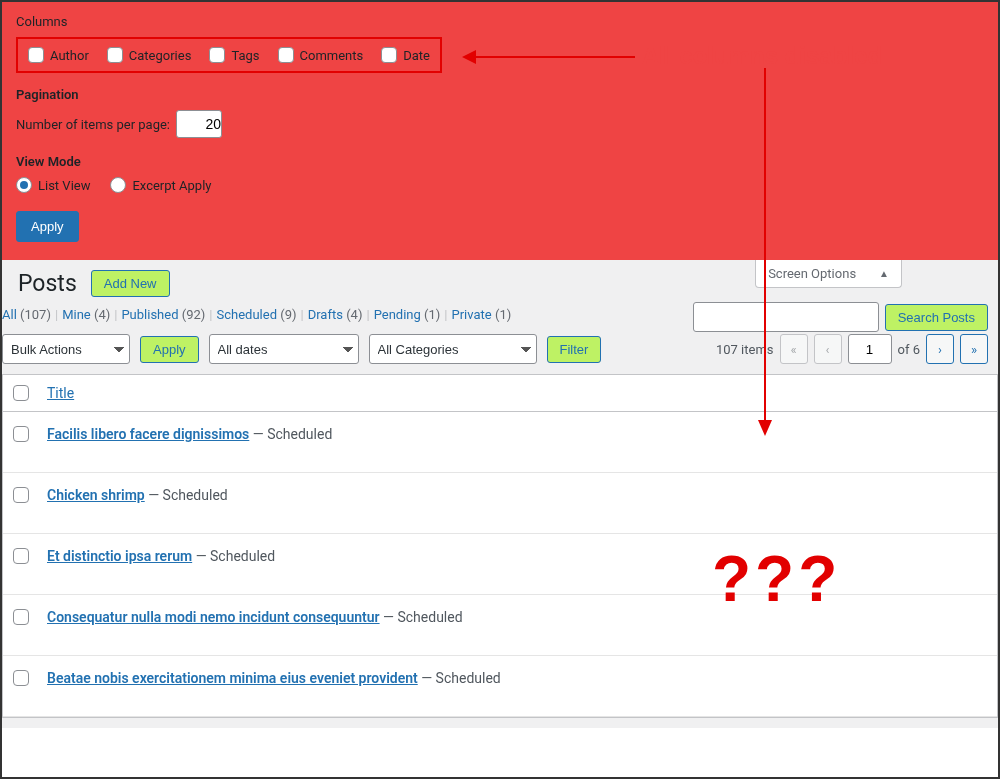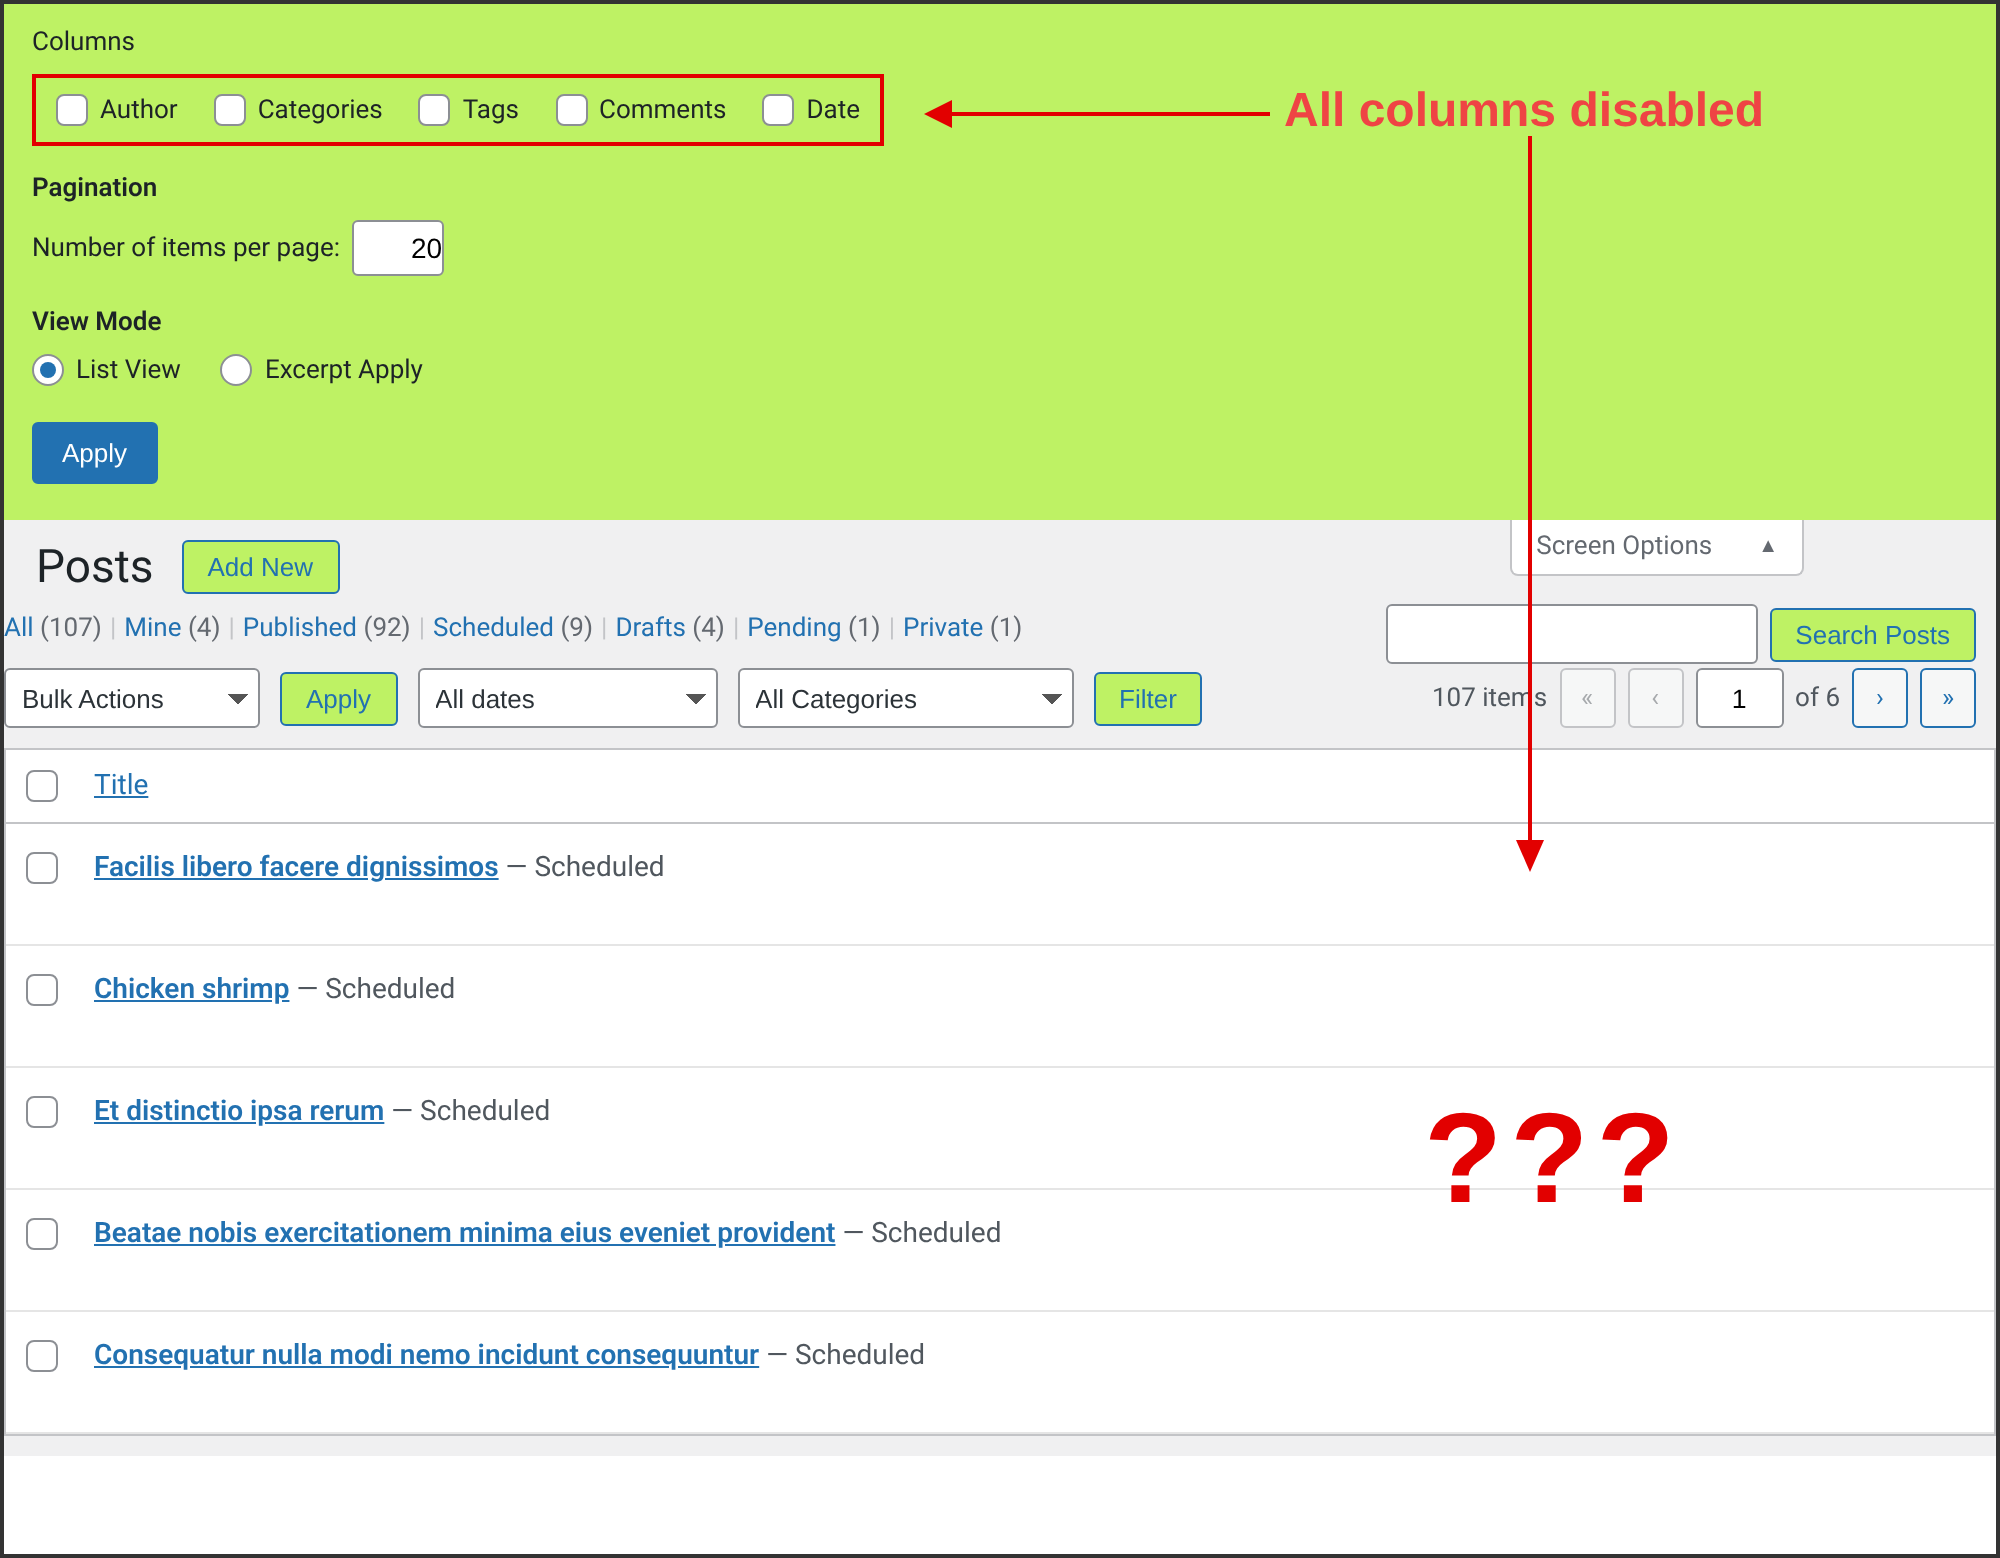--- a/index.html
+++ b/index.html
@@ -1,17 +1,17 @@
 <!DOCTYPE html>
 <html><head>
 <meta charset="utf-8">
 <style>
 * { box-sizing: border-box; margin: 0; padding: 0; }
 body { font-family: -apple-system, BlinkMacSystemFont, "Segoe UI", Roboto, sans-serif; font-size: 13px; color: #1d2327; background: #fff; width: 1000px; height: 779px; position: relative; border: 2px solid #333; overflow: hidden; }
-.screen-options-panel { background: #bef264; padding: 12px 14px 18px; }
+.screen-options-panel { background: #ef4444; padding: 12px 14px 18px; }
 .panel-label { font-weight: 400; font-size: 13px; color: #1d2327; margin-bottom: 8px; }
 .columns-row { display: flex; gap: 18px; border: 2px solid #e20000; padding: 8px 10px; width: fit-content; margin-bottom: 14px; }
 .checkbox-item { display: flex; align-items: center; gap: 6px; font-size: 13px; }
 .checkbox-item input[type=checkbox] { width: 16px; height: 16px; border: 1px solid #8c8f94; border-radius: 4px; appearance: none; background: #fff; }
 .pagination-row { display: flex; align-items: center; gap: 6px; margin-bottom: 16px; }
 .pagination-row input[type=text] { width: 46px; height: 28px; border: 1px solid #8c8f94; border-radius: 3px; text-align: right; font-size: 14px; }
 .radio-row { display: flex; gap: 20px; margin-bottom: 18px; }
 .radio-item { display: flex; align-items: center; gap: 6px; }
 .radio-item input[type=radio] { width: 16px; height: 16px; border: 1px solid #8c8f94; border-radius: 50%; appearance: none; position: relative; background: #fff; }
 .radio-item input[type=radio]:checked::after { content: ""; position: absolute; width: 8px; height: 8px; background: #2271b1; border-radius: 50%; top: 3px; left: 3px; }
@@ -145,25 +145,25 @@
         <div class="trow">
           <input type="checkbox" style="">
           <span><a href="#" class="ptitle">Chicken shrimp</a><span class="pstatus"> — Scheduled</span></span>
         </div>
         <div class="trow">
           <input type="checkbox" style="">
           <span><a href="#" class="ptitle">Et distinctio ipsa rerum</a><span class="pstatus"> — Scheduled</span></span>
         </div>
         <div class="trow">
           <input type="checkbox" style="">
-          <span><a href="#" class="ptitle">Beatae nobis exercitationem minima eius eveniet provident</a><span class="pstatus"> — Scheduled</span></span>
+          <span><a href="#" class="ptitle">Consequatur nulla modi nemo incidunt consequuntur</a><span class="pstatus"> — Scheduled</span></span>
         </div>
         <div class="trow">
           <input type="checkbox" style="">
-          <span><a href="#" class="ptitle">Consequatur nulla modi nemo incidunt consequuntur</a><span class="pstatus"> — Scheduled</span></span>
+          <span><a href="#" class="ptitle">Beatae nobis exercitationem minima eius eveniet provident</a><span class="pstatus"> — Scheduled</span></span>
         </div>
       </div>
   </div>
 </div>
 
 <div class="annot-label" style="top:40px; left:640px;">All columns disabled</div>
 <div class="annot-q" style="top:540px; left:710px;">???</div>
 
 <svg class="arrow" style="top:40px; left:458px;" width="180" height="30">
   <line x1="175" y1="15" x2="12" y2="15" stroke="#e20000" stroke-width="2"></line>

